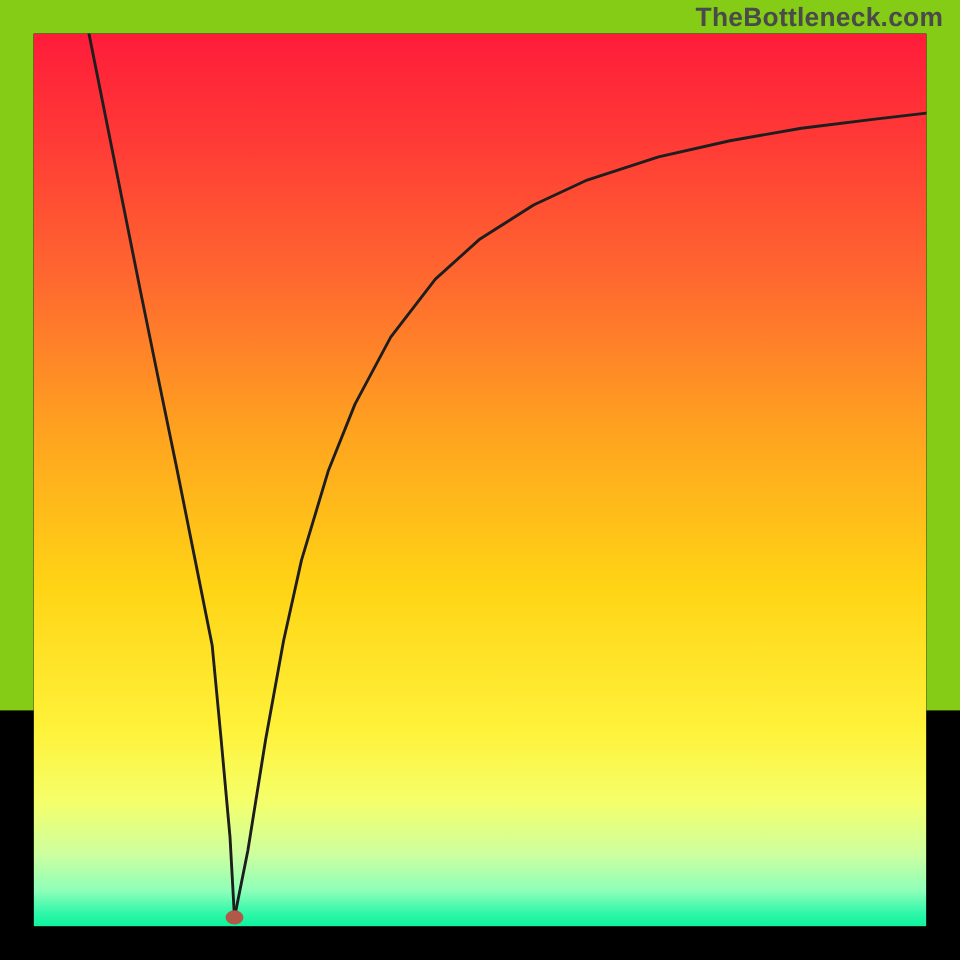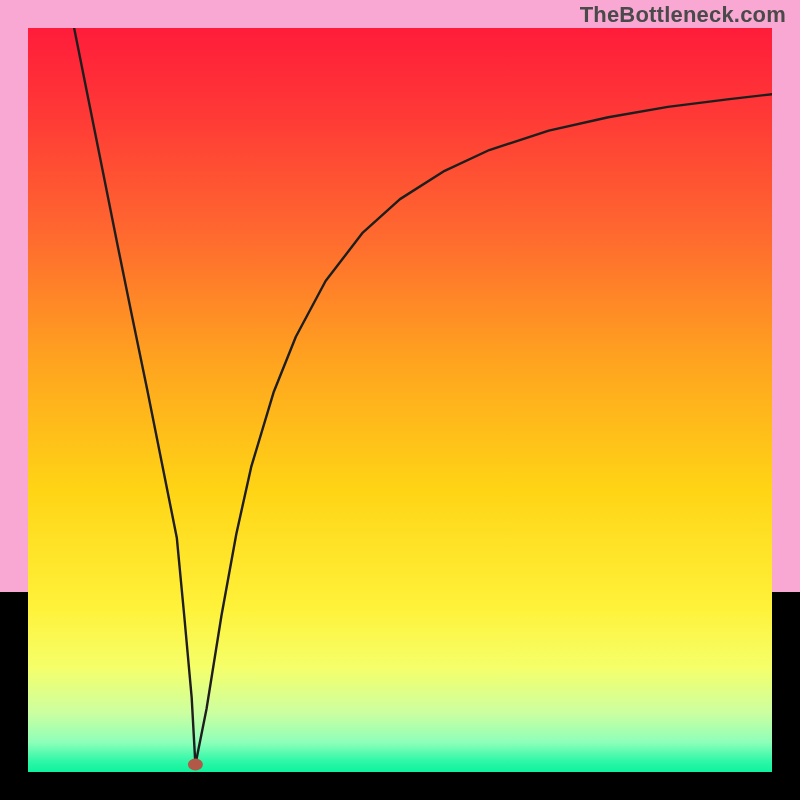--- a/index.html
+++ b/index.html
@@ -8,21 +8,21 @@
     width: 800px;
     height: 800px;
     background: #000;
     font-family: Arial, Helvetica, sans-serif;
     overflow: hidden;
   }
   .frame {
     position: relative;
     width: 800px;
     height: 592px;
-    background: #f9a8d4;
+    background: #84cc16;
   }
   .watermark {
     position: absolute;
     top: 2px;
     right: 14px;
     color: #4a4a4a;
     font-size: 22px;
     font-weight: 600;
     letter-spacing: 0.2px;
     z-index: 5;

